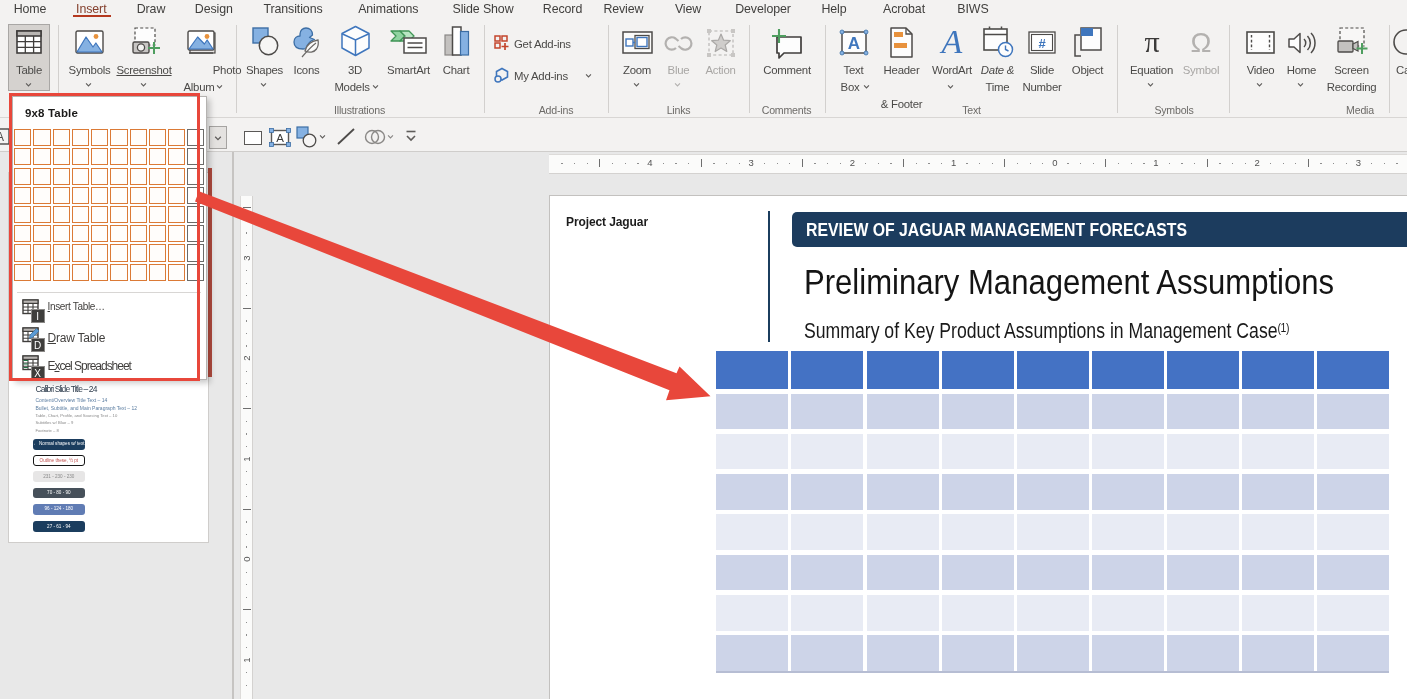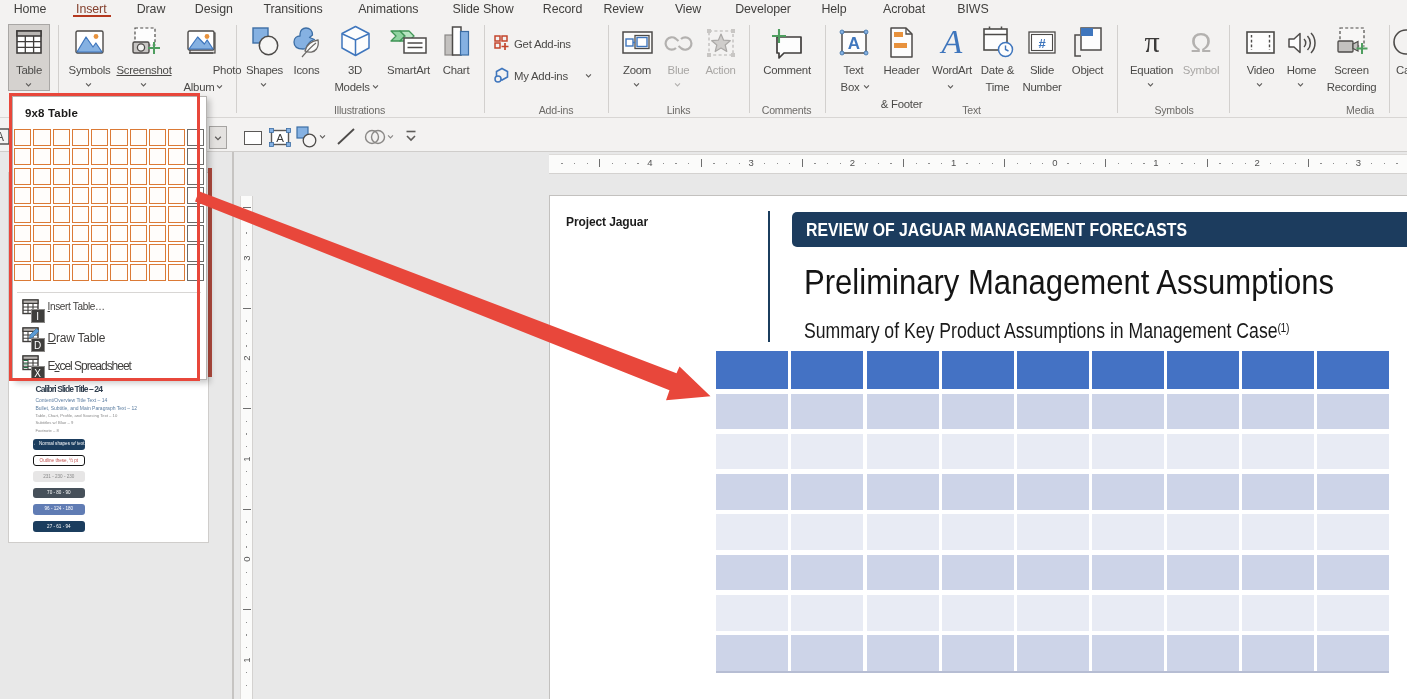--- a/index.html
+++ b/index.html
@@ -192,21 +192,21 @@
 <div class="lbl" style="left:952px;top:64px;">WordArt</div>
 <svg class="abs" style="left:946.5px;top:83.0px" width="7" height="7" viewBox="0 0 8 8">
     <path d="M1.2 2.8 L4 5.6 L6.8 2.8" fill="none" stroke="#5f5d5b" stroke-width="1.3"></path>
   </svg>
 <svg class="abs" style="left:981.5px;top:26px" width="32" height="32" viewBox="0 0 32 32">
     <rect x="2" y="3" width="23" height="21" fill="#fdfdfd" stroke="#4d4b49" stroke-width="1.6"></rect>
     <path d="M2 8.5 H25 M7.5 3 V0.5 M19.5 3 V0.5" stroke="#4d4b49" stroke-width="1.5"></path>
     <circle cx="23.5" cy="23.5" r="7" fill="#fdfdfd" stroke="#3f76bd" stroke-width="1.5"></circle>
     <path d="M23.5 19.5 V23.5 L26.5 25" fill="none" stroke="#3f76bd" stroke-width="1.4"></path>
   </svg>
-<div class="lbl" style="left:997.5px;top:64px;">Date &amp;</div>
+<div class="lbl" style="left:997.5px;top:64px;font-style:italic;">Date &amp;</div>
 <div class="lbl" style="left:997.5px;top:80.5px;">Time</div>
 <svg class="abs" style="left:1028.0px;top:31px" width="28" height="23" viewBox="0 0 28 23">
     <rect x="1" y="1" width="26" height="21" fill="#fdfdfd" stroke="#4d4b49" stroke-width="1.3"></rect>
     <rect x="3.5" y="3.5" width="21" height="16" fill="#fff" stroke="#4d4b49" stroke-width="1.1"></rect>
     <text x="14" y="16.5" font-size="13" font-weight="bold" fill="#3f76bd" text-anchor="middle" font-family="Liberation Sans">#</text>
   </svg>
 <div class="lbl" style="left:1042px;top:64px;">Slide</div>
 <div class="lbl" style="left:1042px;top:80.5px;">Number</div>
 <svg class="abs" style="left:1073.5px;top:27px" width="28" height="30" viewBox="0 0 28 30">
     <rect x="7" y="1" width="20" height="22" fill="#fdfdfd" stroke="#4d4b49" stroke-width="1.5"></rect>
@@ -478,21 +478,21 @@
 <div class="abs" style="left:791.3px;top:635.3px;width:72.1px;height:35.6px;background:#cdd4e8;"></div>
 <div class="abs" style="left:866.5px;top:635.3px;width:72.1px;height:35.6px;background:#cdd4e8;"></div>
 <div class="abs" style="left:941.6px;top:635.3px;width:72.1px;height:35.6px;background:#cdd4e8;"></div>
 <div class="abs" style="left:1016.8px;top:635.3px;width:72.1px;height:35.6px;background:#cdd4e8;"></div>
 <div class="abs" style="left:1091.9px;top:635.3px;width:72.1px;height:35.6px;background:#cdd4e8;"></div>
 <div class="abs" style="left:1167.0px;top:635.3px;width:72.1px;height:35.6px;background:#cdd4e8;"></div>
 <div class="abs" style="left:1242.2px;top:635.3px;width:72.1px;height:35.6px;background:#cdd4e8;"></div>
 <div class="abs" style="left:1317.3px;top:635.3px;width:72.1px;height:35.6px;background:#cdd4e8;"></div>
 <div class="abs" style="left:716.2px;top:670.9px;width:673.2px;height:2px;background:#b6bdd3;"></div>
 <div class="abs" style="left:8px;top:172px;width:200.6px;height:371px;background:#fff;border:1px solid #cfcdcb;"></div>
-<div class="abs" style="left:35.4px;top:383.5px;font-size:8.5px;font-weight:bold;color:#2f3e4e;letter-spacing:-0.88px;">Calibri Slide Title – 24</div>
+<div class="abs" style="left:35.4px;top:383.5px;font-size:8.5px;font-weight:normal;color:#2f3e4e;letter-spacing:-0.88px;">Calibri Slide Title – 24</div>
 <div class="abs" style="left:35.4px;top:396.6px;font-size:5px;color:#5b7da1;white-space:nowrap;">Content/Overview Title Text – 14</div>
 <div class="abs" style="left:35.4px;top:404.6px;font-size:5px;color:#5b7da1;white-space:nowrap;">Bullet, Subtitle, and Main Paragraph Text – 12</div>
 <div class="abs" style="left:35.4px;top:412.6px;font-size:4.2px;color:#8a8a8a;white-space:nowrap;">Table, Chart, Profile, and Sourcing Text – 10</div>
 <div class="abs" style="left:35.4px;top:420.4px;font-size:4.2px;color:#8a8a8a;white-space:nowrap;">Subtitles w/ Blue – 9</div>
 <div class="abs" style="left:35.4px;top:427.8px;font-size:4.2px;color:#8a8a8a;white-space:nowrap;">Footnote – 8</div>
 <div class="abs" style="left:33.1px;top:439.0px;width:51.5px;height:10.5px;background:#1b3d5e;border-radius:3px;color:#fff;font-size:4.6px;text-align:center;line-height:10.5px;white-space:nowrap;overflow:hidden;">← Normal shapes w/ text</div>
 <div class="abs" style="left:33.1px;top:454.8px;width:51.5px;height:10.8px;background:#ffffff;border-radius:3px;border:1.6px solid #151515;color:#c0504d;font-size:4.6px;text-align:center;line-height:10.8px;white-space:nowrap;overflow:hidden;">Outline these, ½ pt</div>
 <div class="abs" style="left:33.1px;top:471.0px;width:51.5px;height:11.0px;background:#e7e6e6;border-radius:3px;color:#8a8a8a;font-size:4.6px;text-align:center;line-height:11.0px;white-space:nowrap;overflow:hidden;">231 - 230 - 230</div>
 <div class="abs" style="left:33.1px;top:487.8px;width:51.5px;height:10.2px;background:#46505a;border-radius:3px;color:#fff;font-size:4.6px;text-align:center;line-height:10.2px;white-space:nowrap;overflow:hidden;">70 - 80 - 90</div>
 <div class="abs" style="left:33.1px;top:504.4px;width:51.5px;height:10.2px;background:#607cb4;border-radius:3px;color:#fff;font-size:4.6px;text-align:center;line-height:10.2px;white-space:nowrap;overflow:hidden;">96 - 124 - 180</div>

